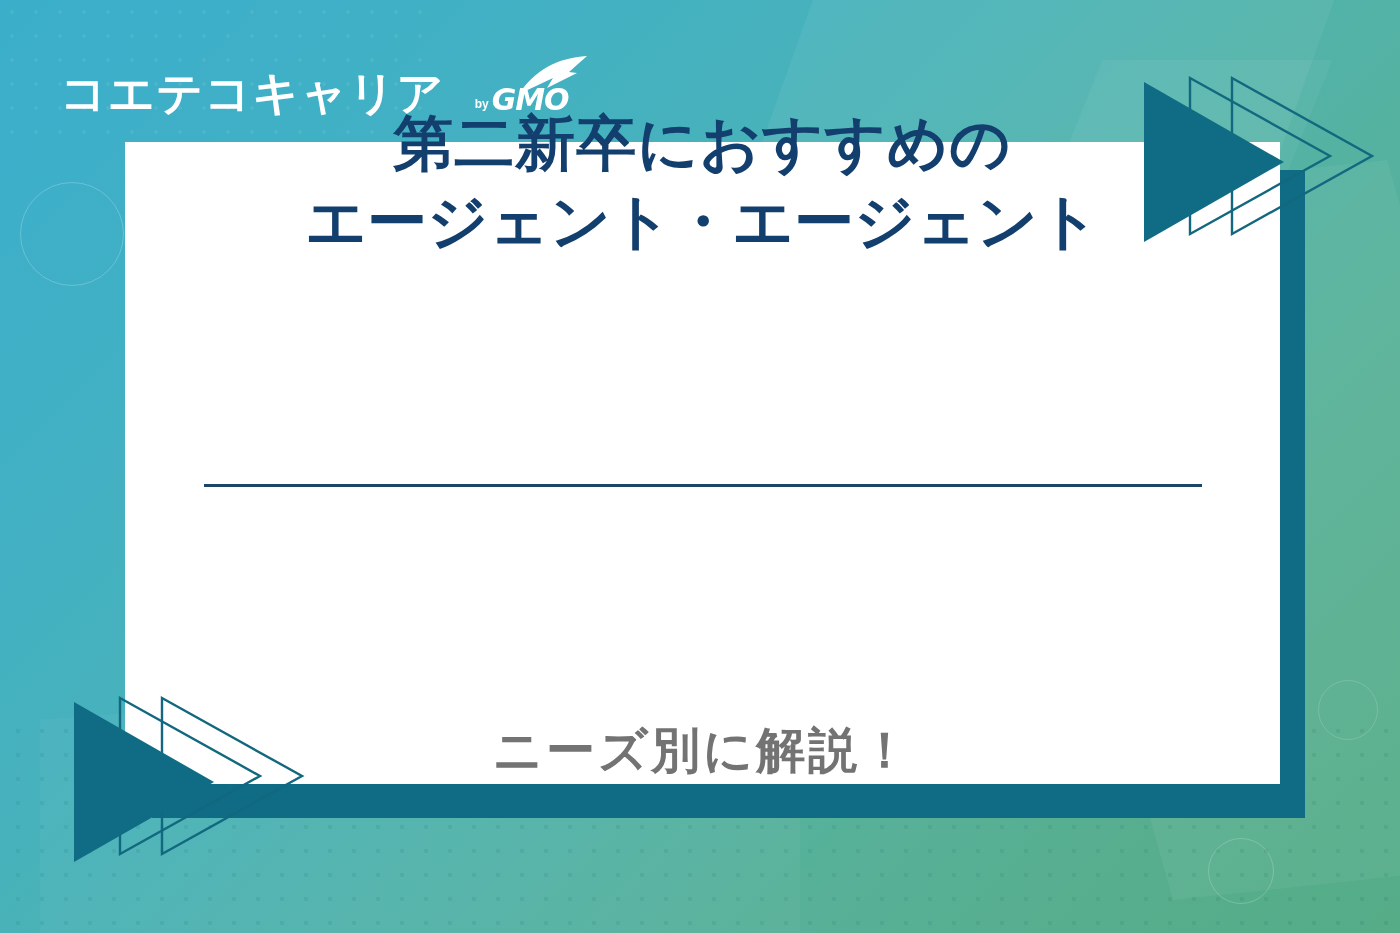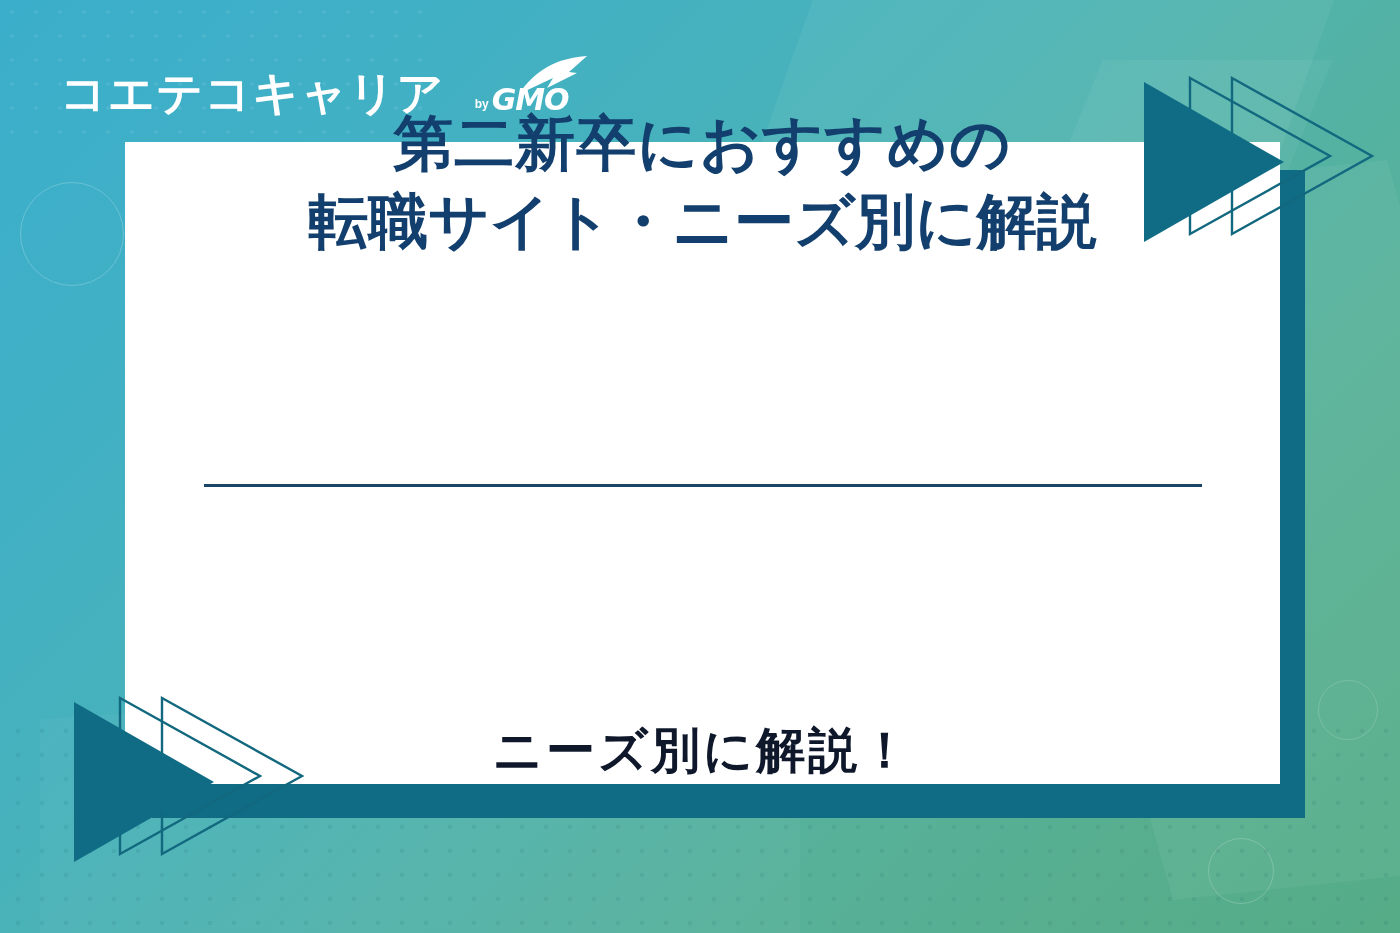--- a/index.html
+++ b/index.html
@@ -156,21 +156,21 @@
   }
   .title-line-2{ letter-spacing:0px; }
 
   .divider{
     width:998px; height:3px;
     background:#1B4668;
     margin-top:48px;
   }
 
   .subtitle{
-    color:#0f172a;
+    color:#737373;
     font-family:"DejaVu Sans", sans-serif;
     font-weight:bold;
     font-size:49px;
     letter-spacing:3px;
     margin-top:56px;
     text-align:center;
     white-space:nowrap;
   }
 
   
@@ -202,21 +202,21 @@
     </svg>
     <div class="logo-by">by</div>
     <div class="logo-gmo">GMO</div>
   </div>
 
   <div class="card-shadow"></div>
 
   <div class="card">
     <h1 class="title">
       <span class="title-line-1">第二新卒におすすめの</span><br>
-      <span class="title-line-2">転職サイト・ニーズ別に解説</span>
+      <span class="title-line-2">エージェント・エージェント</span>
     </h1>
     <div class="divider"></div>
     <div class="subtitle">ニーズ別に解説！</div>
   </div>
 
   <svg class="arrows arrows-tr" viewBox="0 0 290 220">
 
     <polygon points="110,8 250,86 110,164" fill="none" stroke="#12687E" stroke-width="2.4"></polygon>
 
     <polygon points="68,8 208,86 68,164" fill="none" stroke="#12687E" stroke-width="2.4"></polygon>

